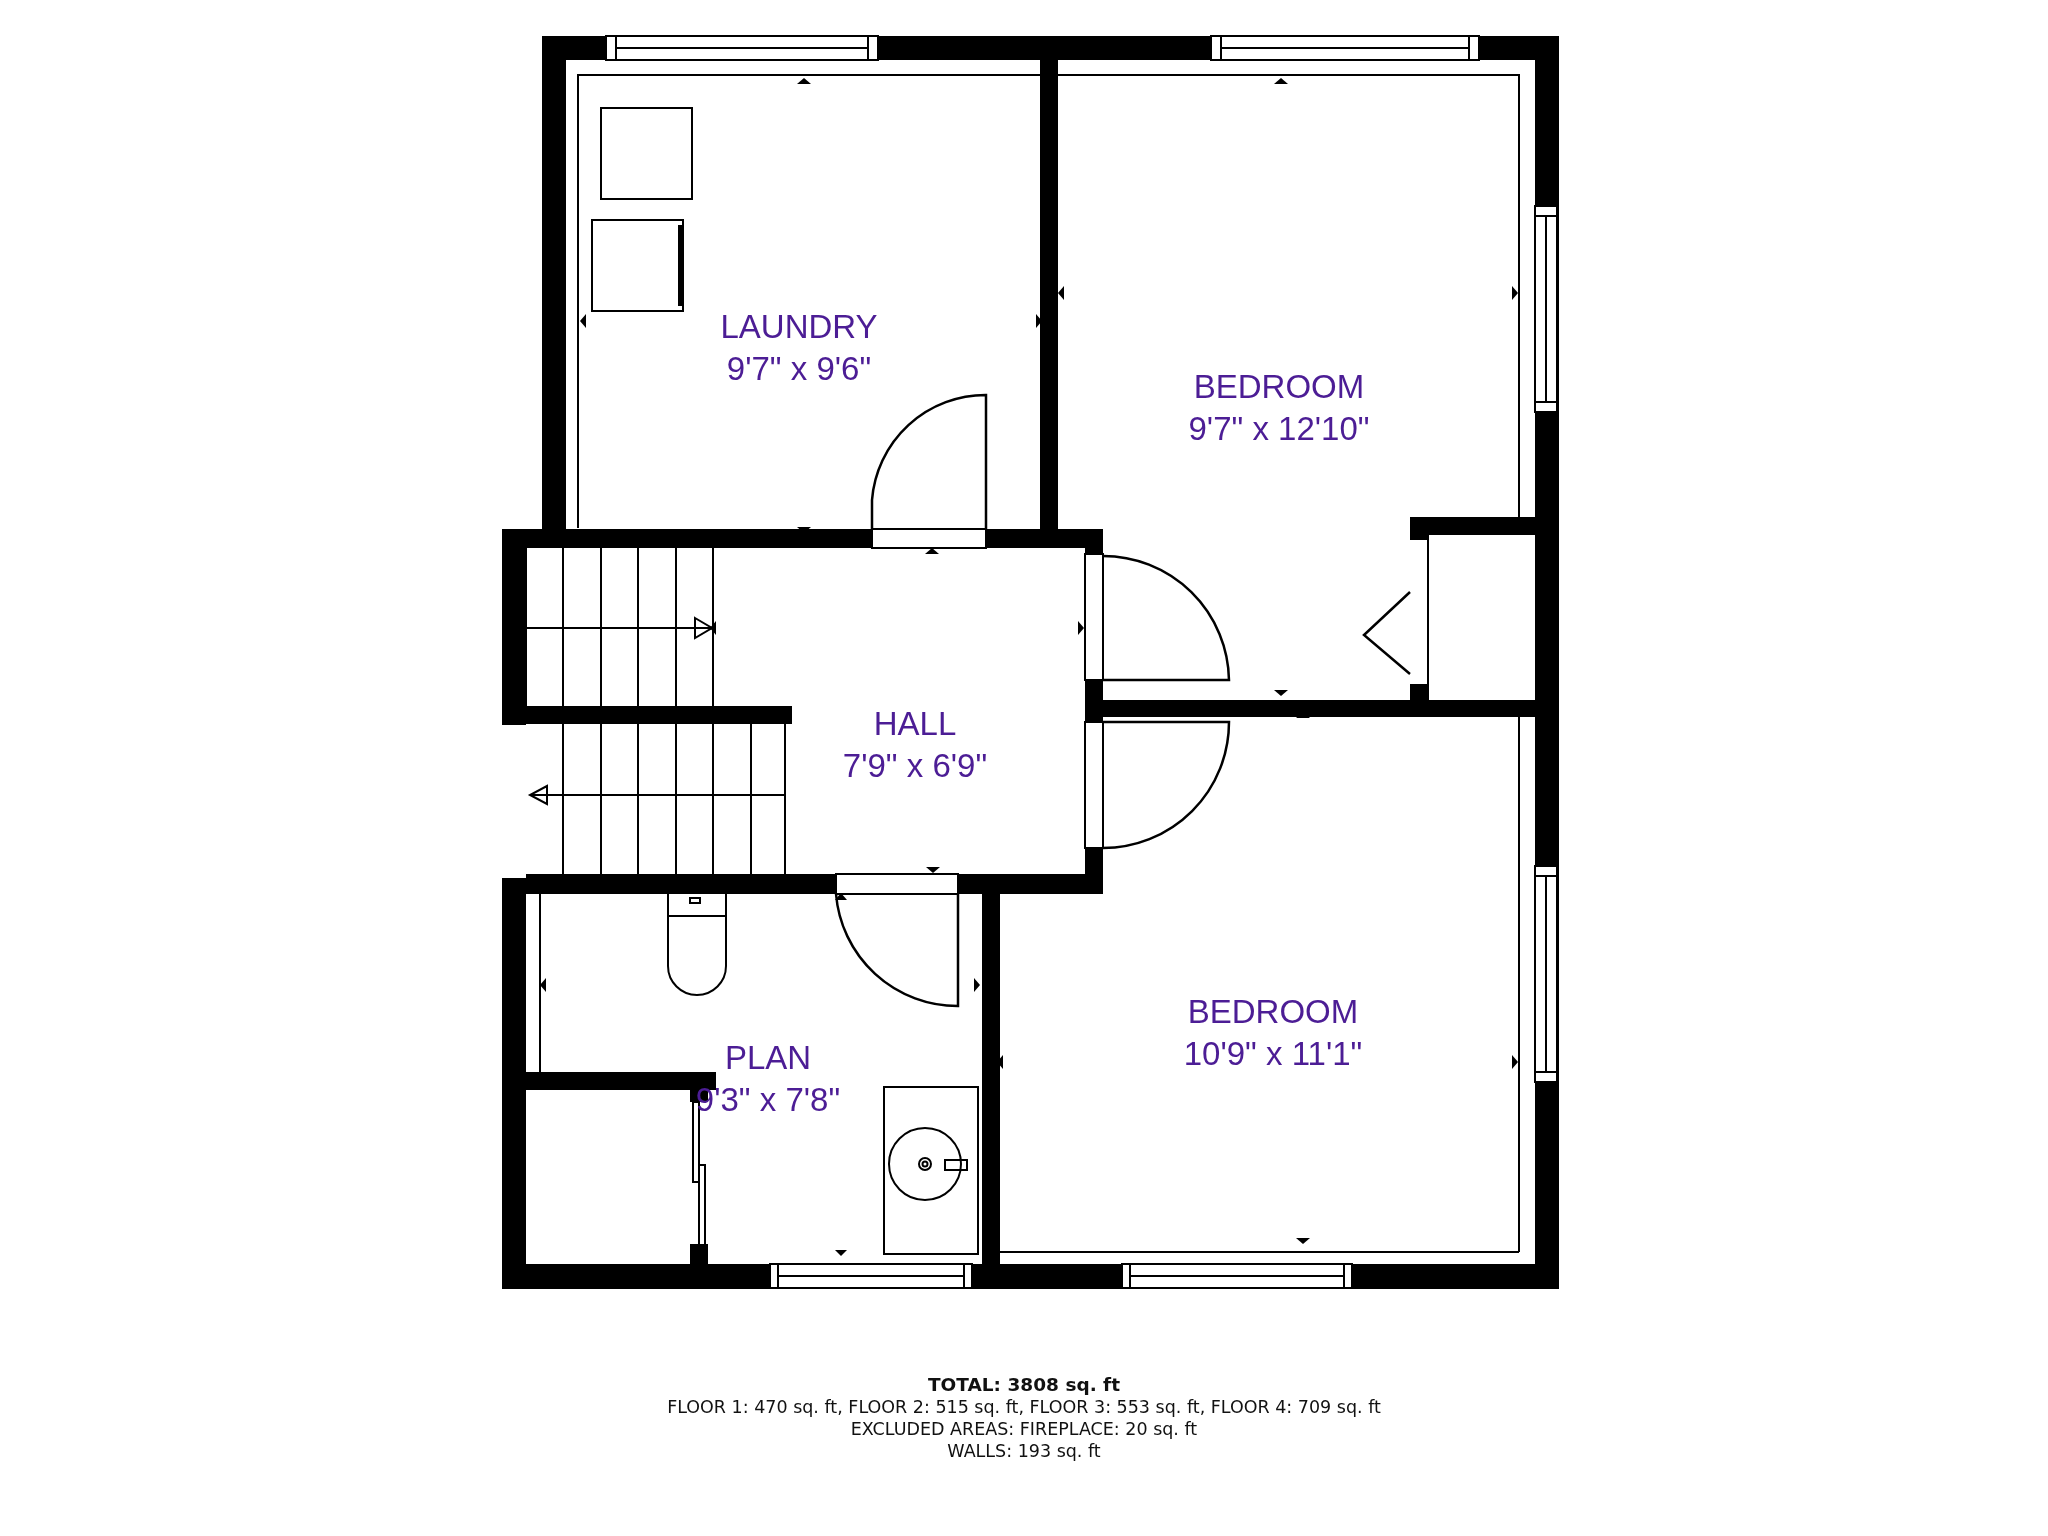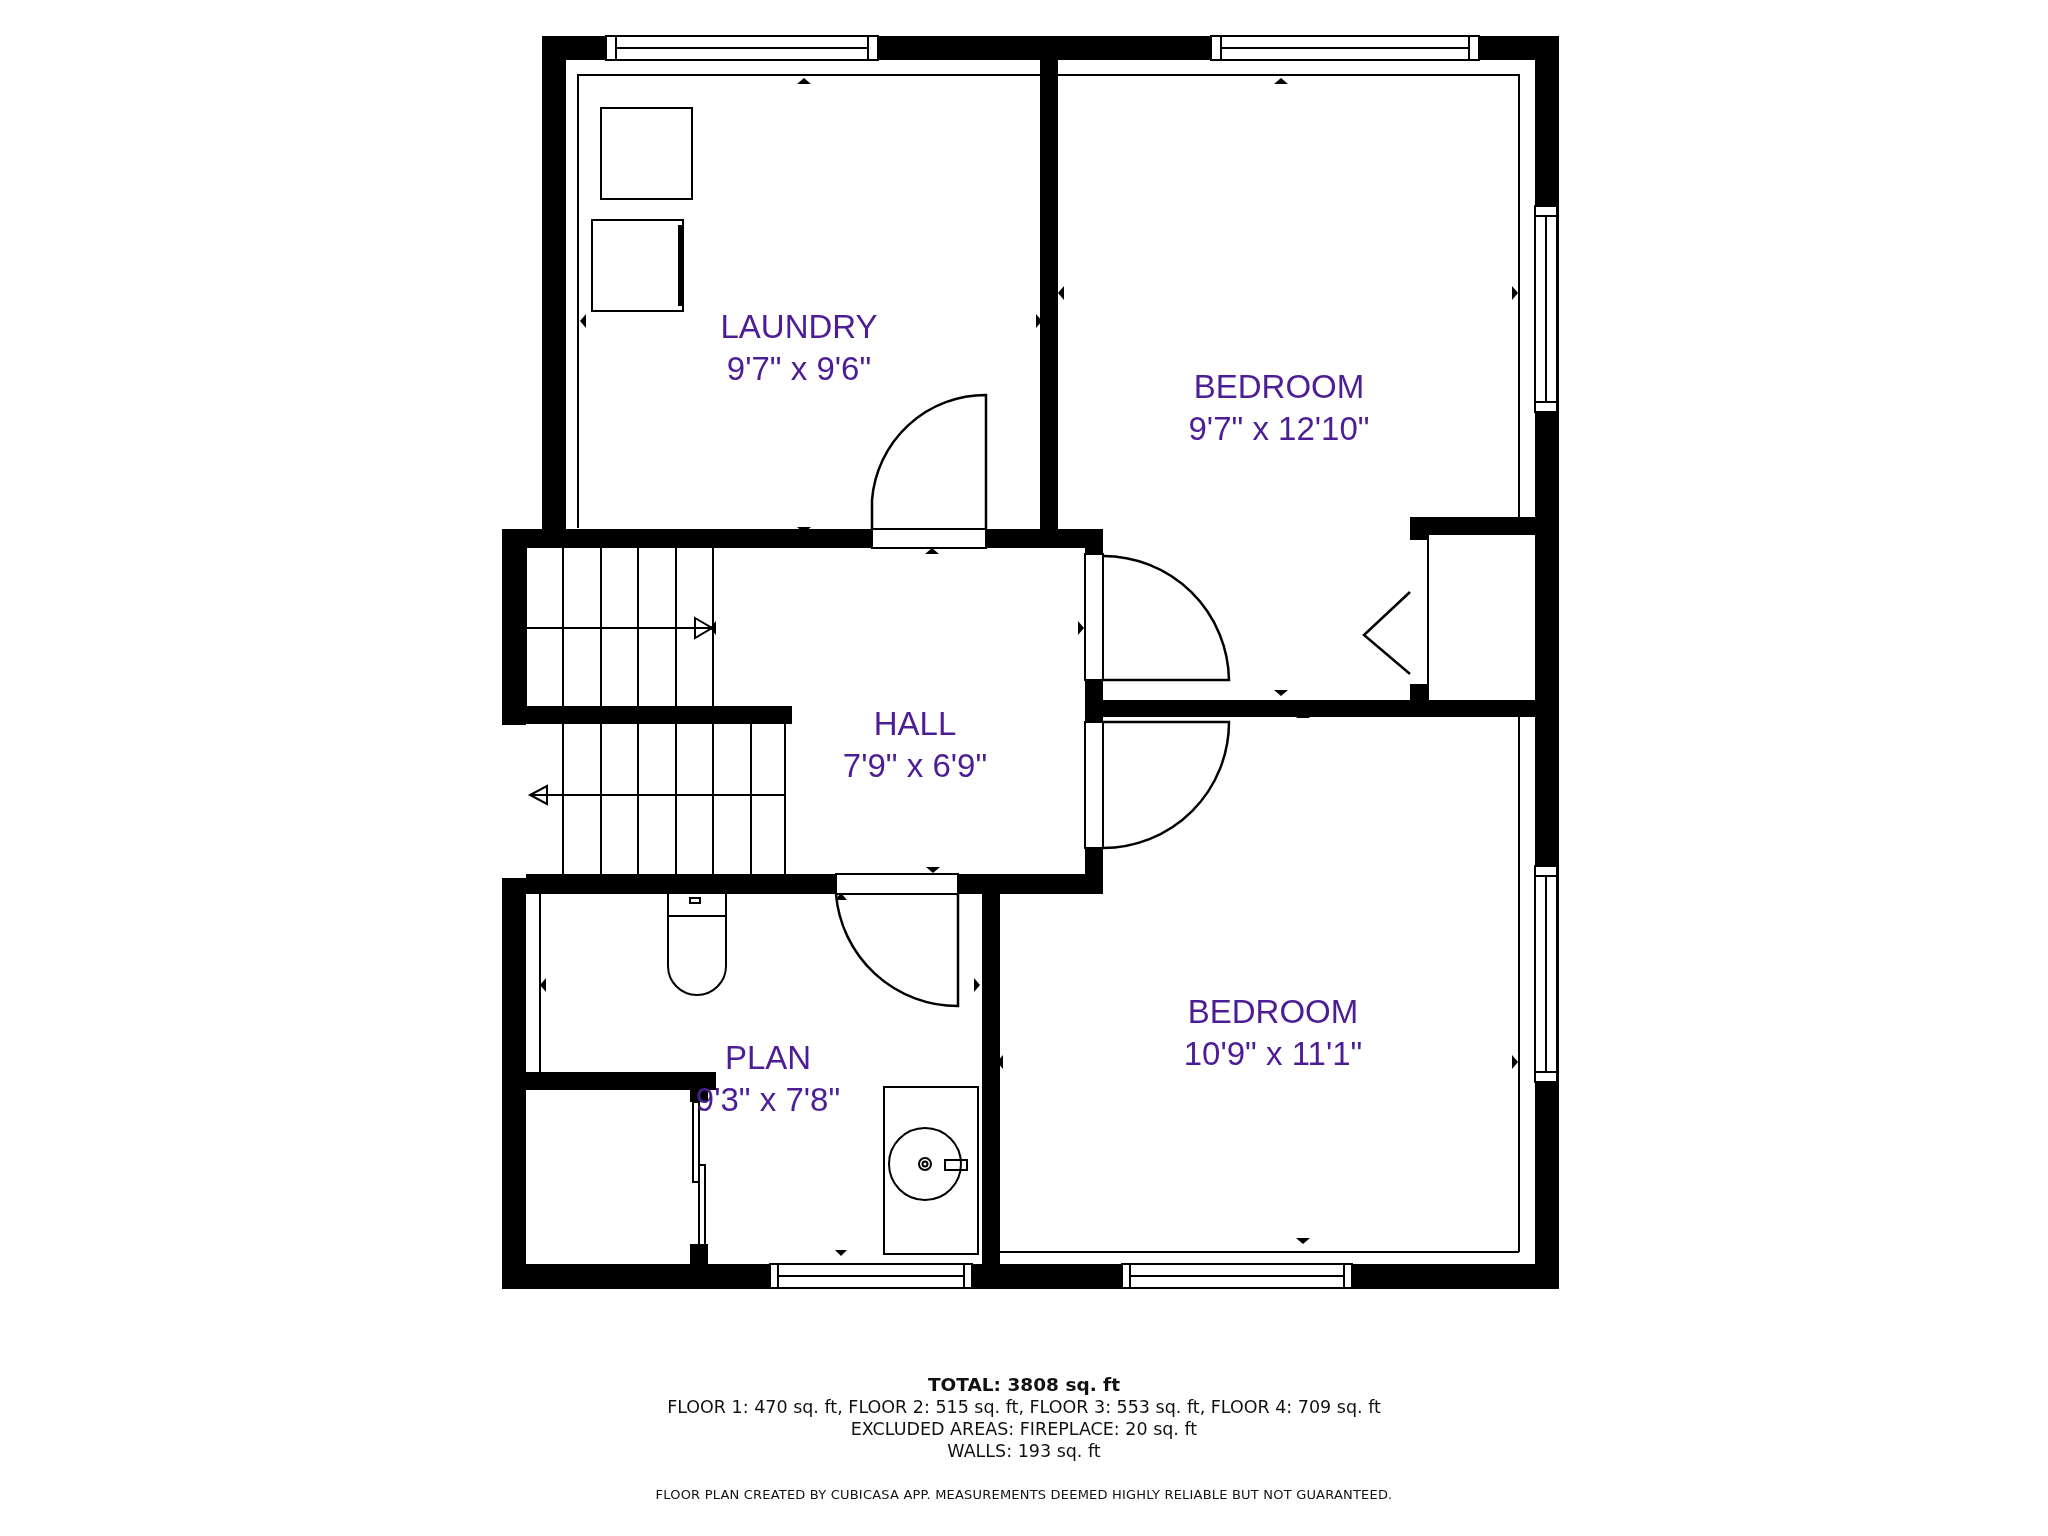--- a/index.html
+++ b/index.html
@@ -184,14 +184,13 @@
 <div class="room-label" style="left:1273px; top:955px;">
   <span>BEDROOM</span>
   <span>10'9" x 11'1"</span>
 </div>
 
 <div id="footer">
   <div class="total">TOTAL: 3808 sq. ft</div>
   <div>FLOOR 1: 470 sq. ft, FLOOR 2: 515 sq. ft, FLOOR 3: 553 sq. ft, FLOOR 4: 709 sq. ft</div>
   <div>EXCLUDED AREAS: FIREPLACE: 20 sq. ft</div>
   <div>WALLS: 193 sq. ft</div>
-  <div class="disclaimer">FLOOR PLAN CREATED BY CUBICASA APP. MEASUREMENTS DEEMED HIGHLY RELIABLE BUT NOT GUARANTEED.</div>
 </div>
 
 </body></html>

